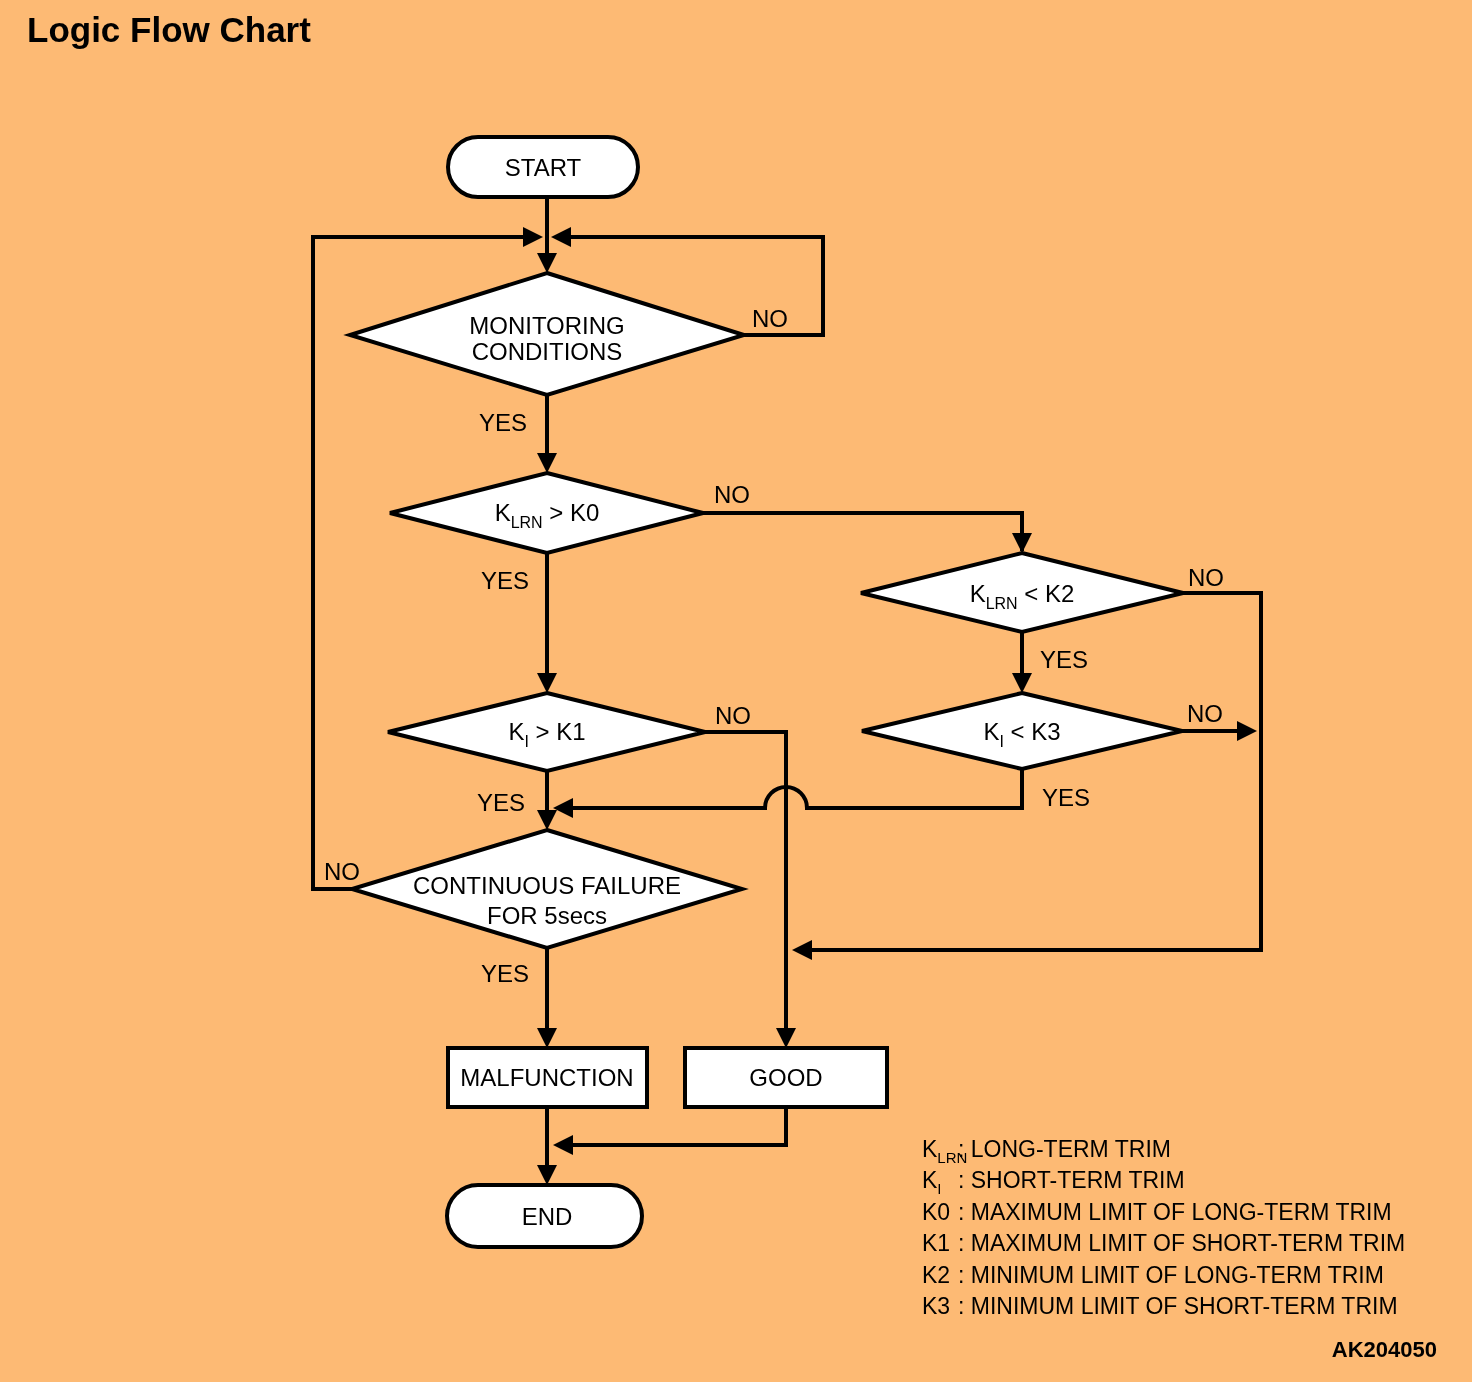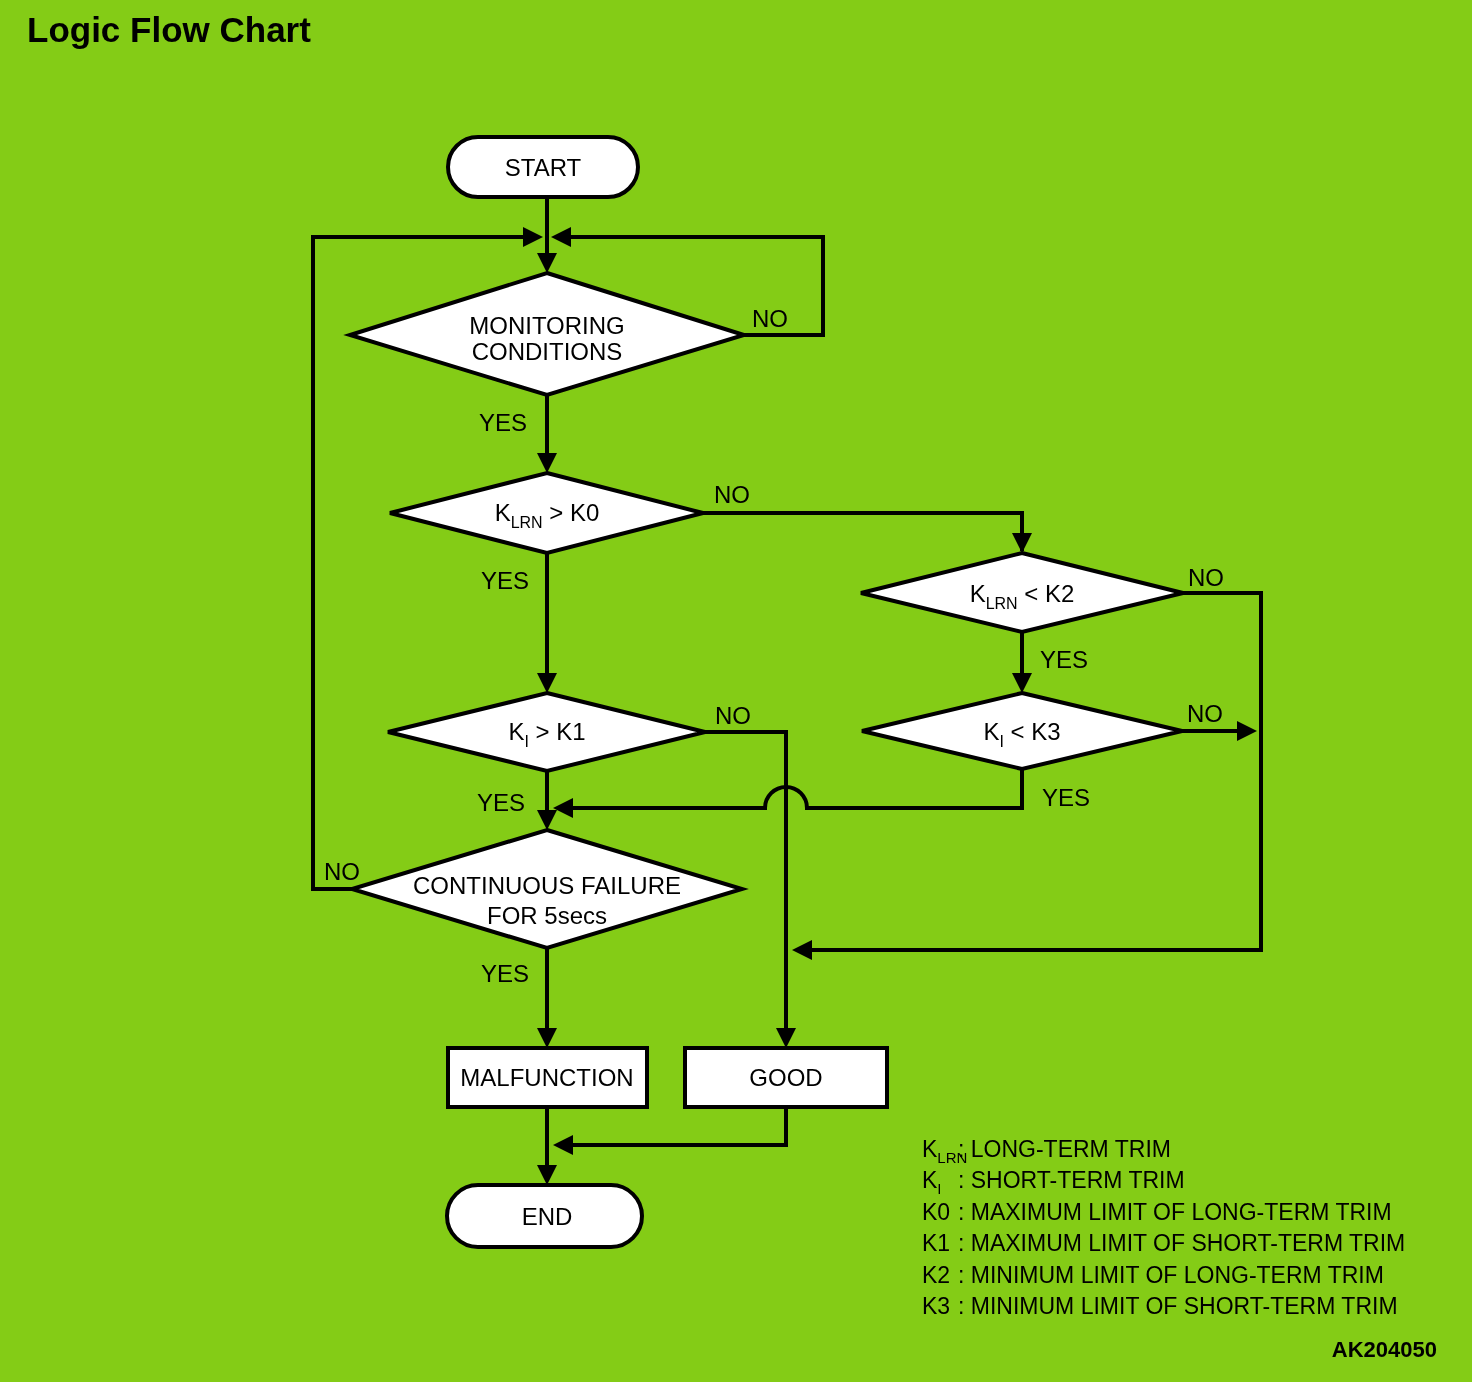--- a/index.html
+++ b/index.html
@@ -4,21 +4,21 @@
 <style>
   html, body {
     margin: 0;
     padding: 0;
     background: #ffffff;
   }
   #page {
     position: relative;
     width: 1472px;
     height: 1382px;
-    background: #84cc16;
+    background: #fdba74;
     font-family: "Liberation Sans", "DejaVu Sans", sans-serif;
   }
   svg text {
     fill: #000000;
     font-family: "Liberation Sans", "DejaVu Sans", sans-serif;
   }
   .wire {
     stroke: #000000;
     stroke-width: 4;
     fill: none;

